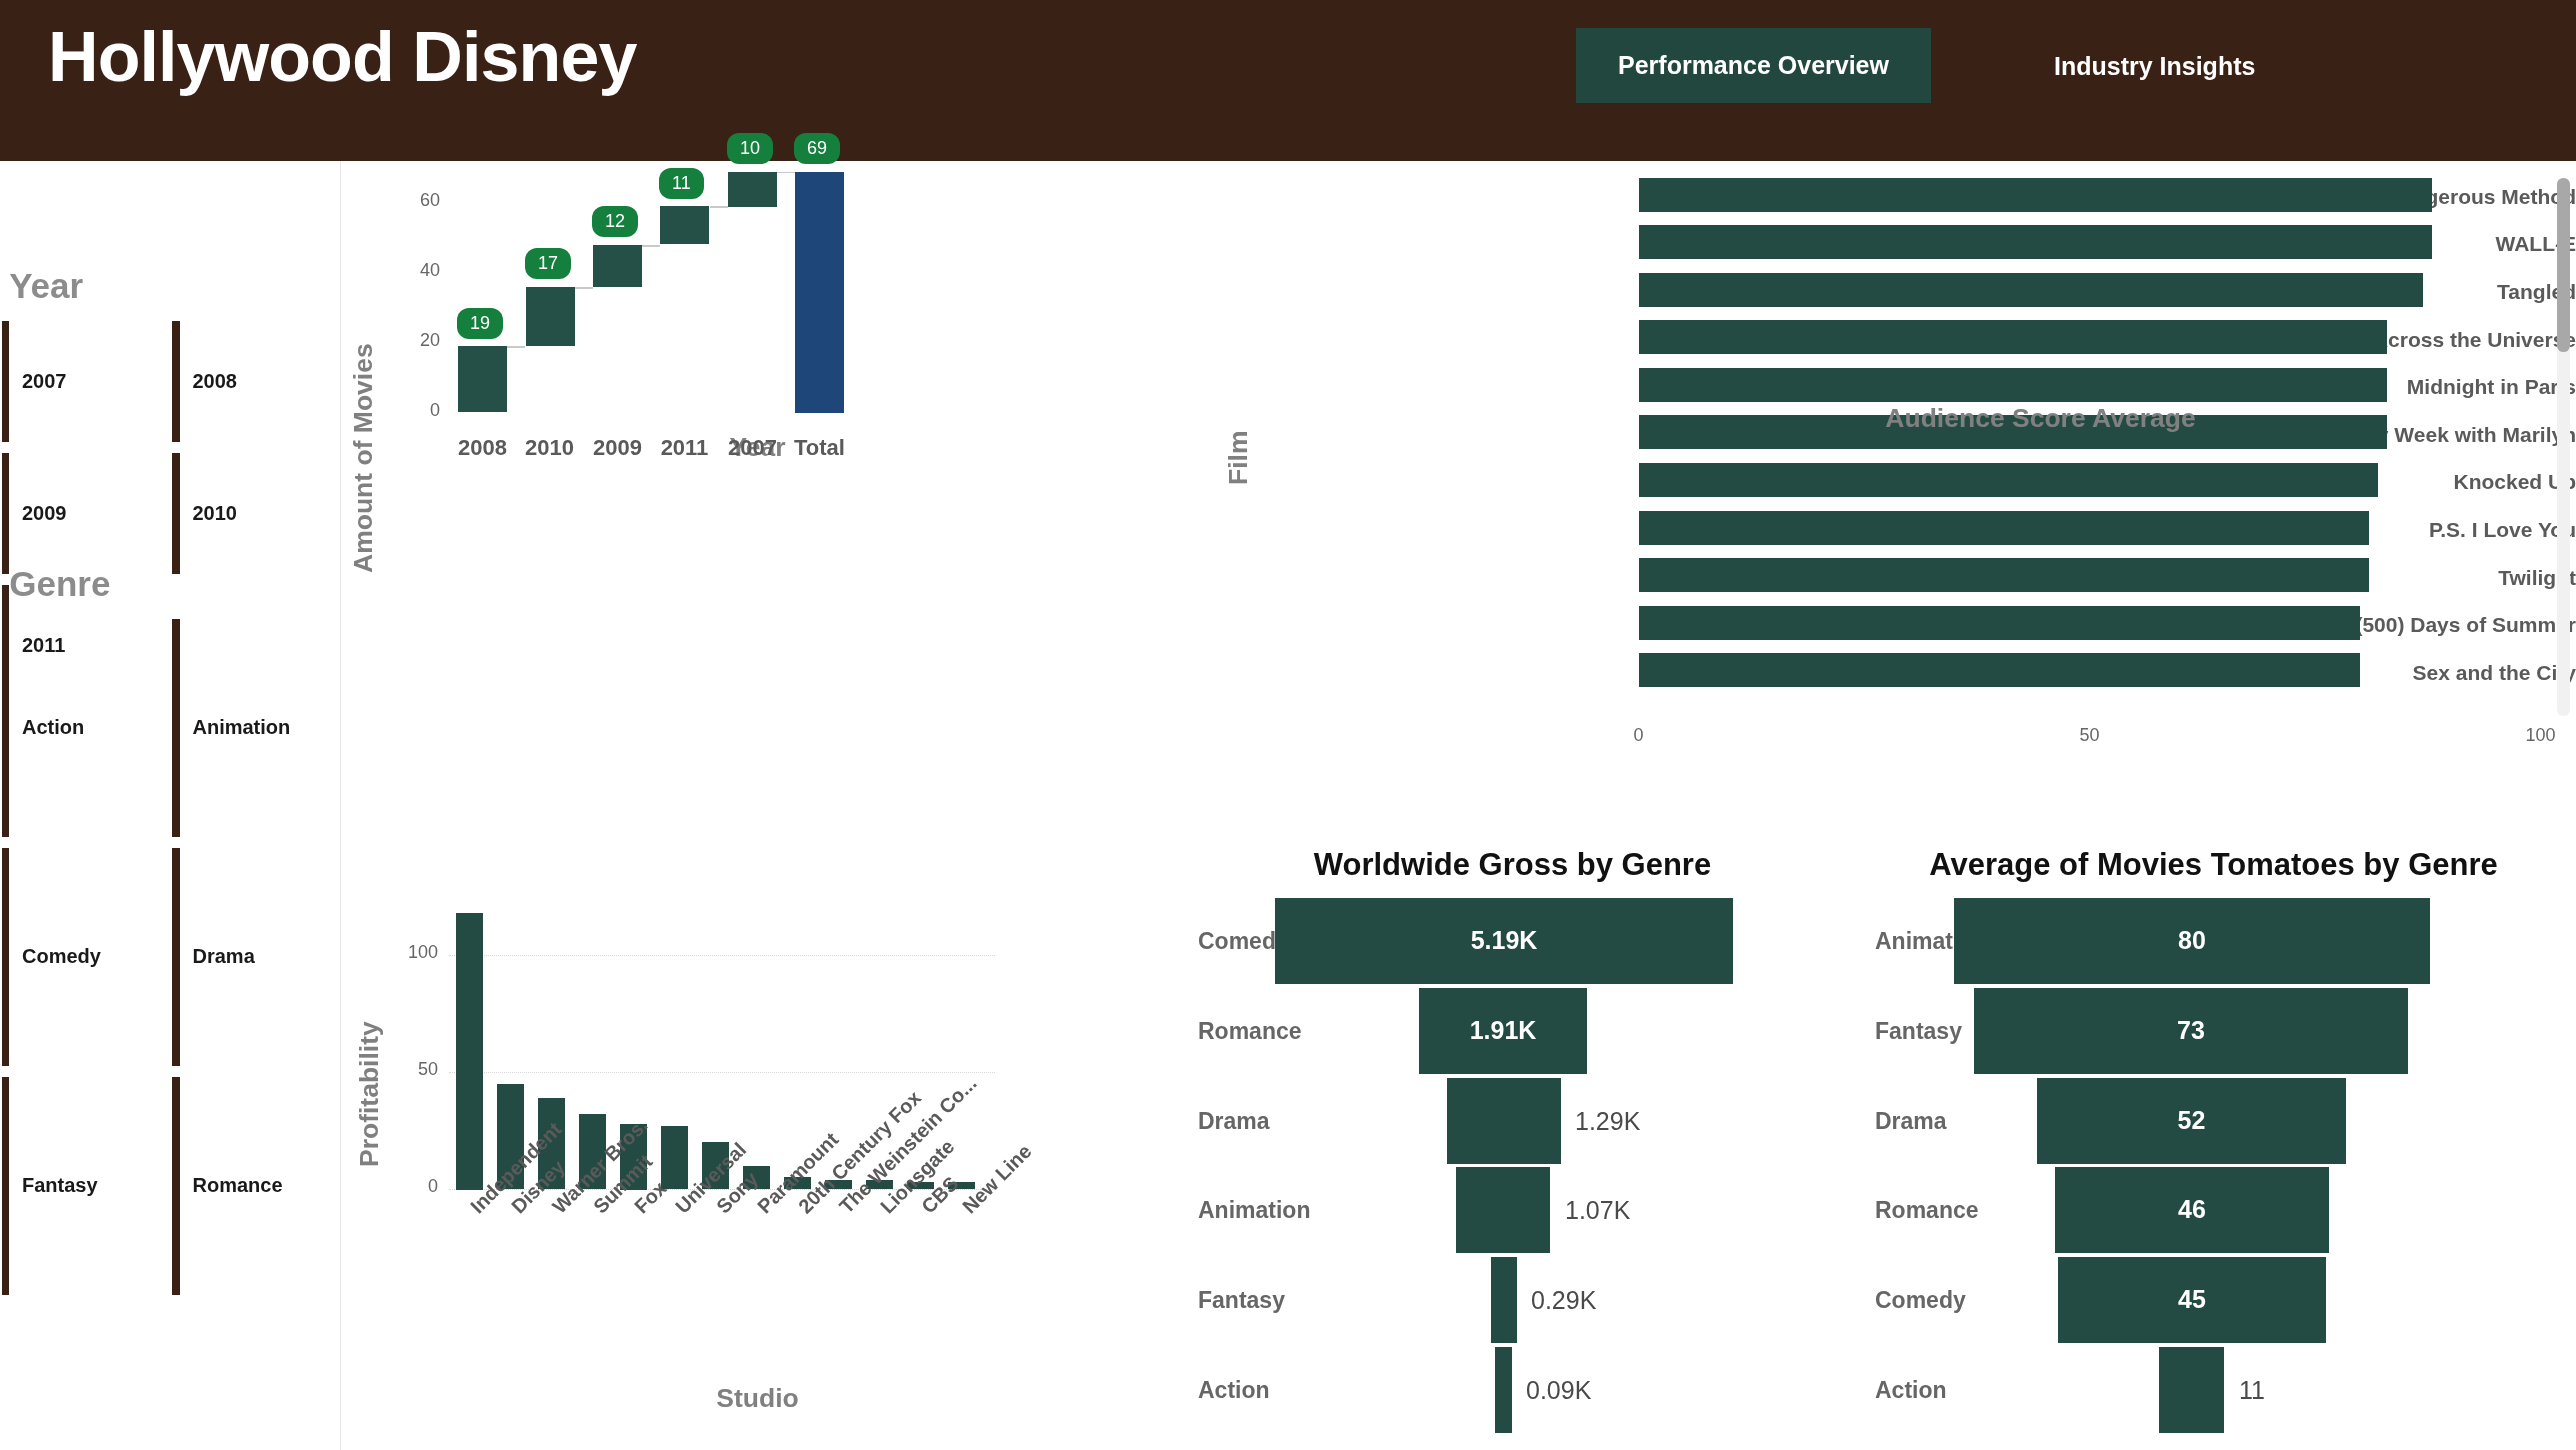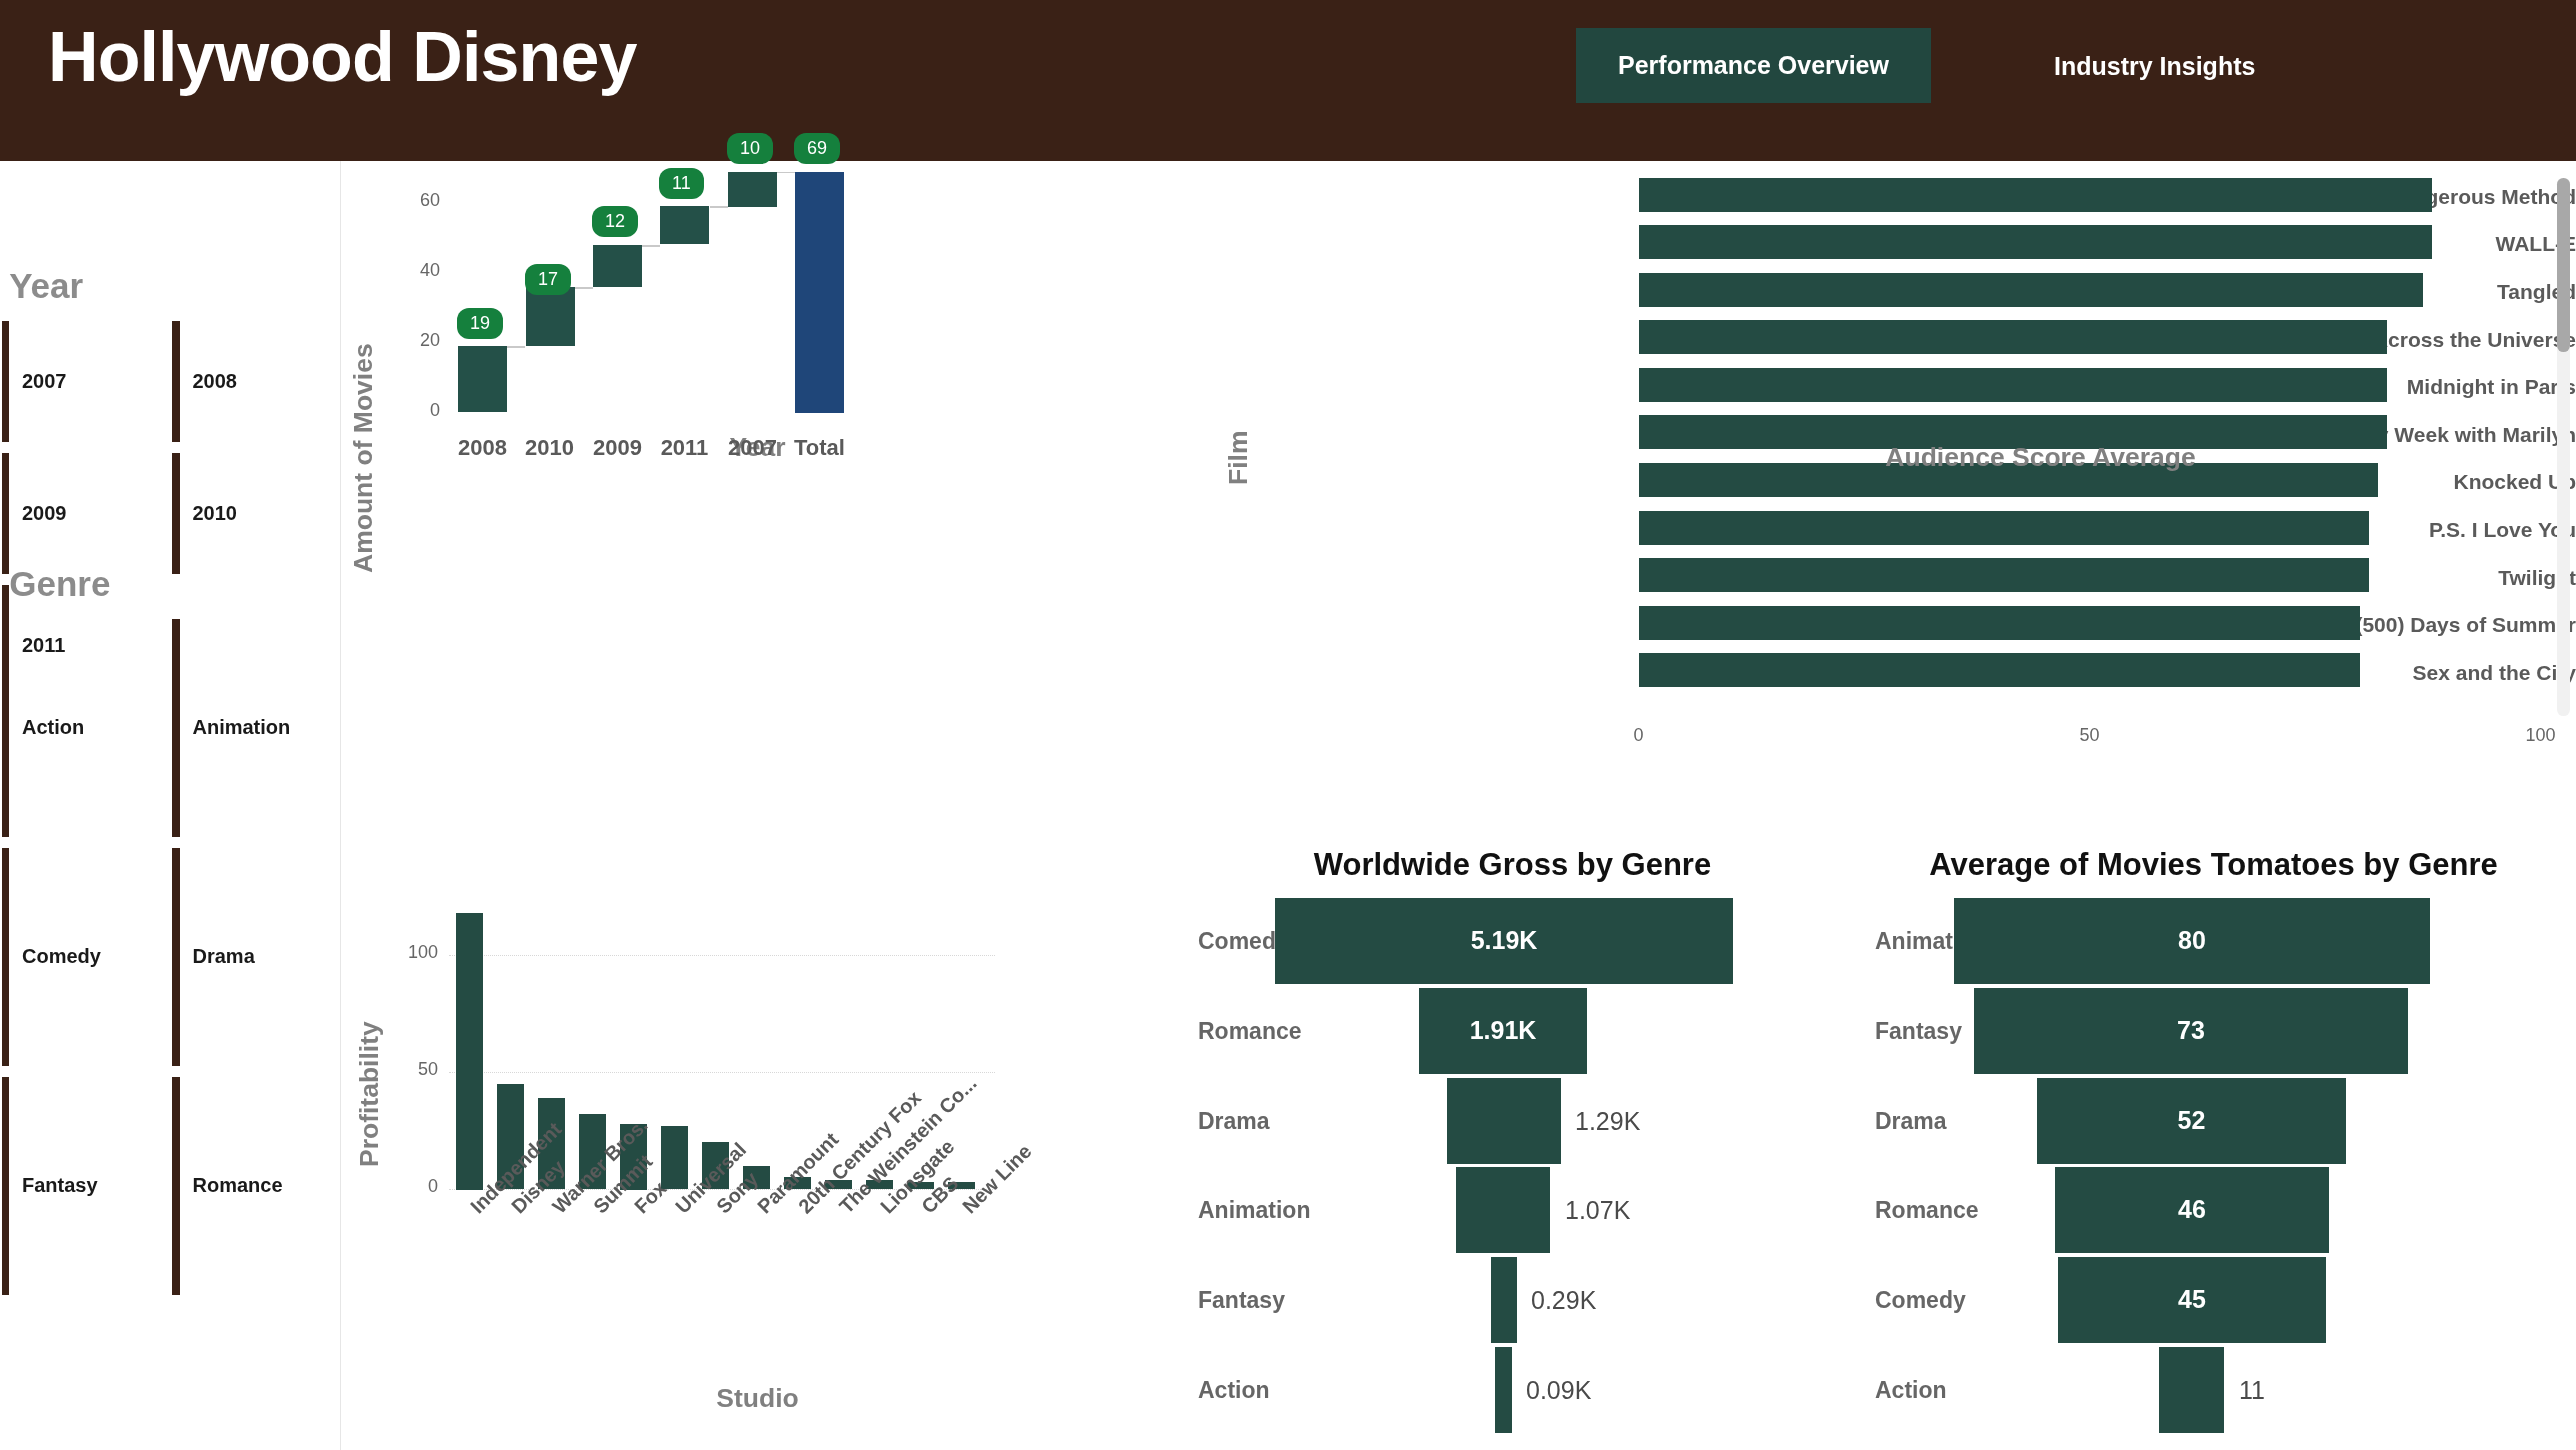--- a/index.html
+++ b/index.html
@@ -195,21 +195,21 @@
         <div class="tick-label" style="left:59px; top:239px; width:40px; text-align:right;">0</div>
         <div class="tick-label" style="left:59px; top:169px; width:40px; text-align:right;">20</div>
         <div class="tick-label" style="left:59px; top:99px; width:40px; text-align:right;">40</div>
         <div class="tick-label" style="left:59px; top:29px; width:40px; text-align:right;">60</div>
       </div>
     <div id="wf-plot">
         <div class="wf-bar" style="left:117px; top:185px; width:49px; height:66px;"></div>
         <div class="badge" style="left:116px; top:147px;">19</div>
         <div class="wf-conn" style="left:166px; top:185px; width:18px;"></div>
         <div class="wf-bar" style="left:185px; top:126px; width:49px; height:59px;"></div>
-        <div class="badge" style="left:184px; top:87px;margin-top:16px;">17</div>
+        <div class="badge" style="left:184px; top:87px;">17</div>
         <div class="wf-conn" style="left:234px; top:126px; width:18px;"></div>
         <div class="wf-bar" style="left:252px; top:84px; width:49px; height:42px;"></div>
         <div class="badge" style="left:251px; top:45px;">12</div>
         <div class="wf-conn" style="left:301px; top:84px; width:18px;"></div>
         <div class="wf-bar" style="left:319px; top:45px; width:49px; height:38px;"></div>
         <div class="badge" style="left:318px; top:7px;">11</div>
         <div class="wf-conn" style="left:369px; top:45px; width:18px;"></div>
         <div class="wf-bar" style="left:387px; top:10.5px; width:49px; height:35px;"></div>
         <div class="badge" style="left:386px; top:-28px;">10</div>
         <div class="wf-bar total" style="left:454px; top:10.5px; width:49px; height:241px;"></div>
@@ -250,21 +250,21 @@
         <div class="film-label" style="top:453px;">(500) Days of Summer</div>
         <div class="film-bar" style="left:449px; top:445px; width:721px; height:34px;"></div>
         <div class="film-label" style="top:501px;">Sex and the City</div>
         <div class="film-bar" style="left:449px; top:492px; width:721px; height:34px;"></div>
       </div>
     <div id="film-xticks">
         <div class="tick-label" style="left:421px; top:564px; width:55px; text-align:center;">0</div>
         <div class="tick-label" style="left:872px; top:564px; width:55px; text-align:center;">50</div>
         <div class="tick-label" style="left:1323px; top:564px; width:55px; text-align:center;">100</div>
       </div>
-    <div class="axis-title-x" style="left:388px; top:242px; width:925px;margin-top:39px;">Audience Score Average</div>
+    <div class="axis-title-x" style="left:388px; top:242px; width:925px;">Audience Score Average</div>
     <div class="scrollbar-track">
       <div class="scrollbar-thumb"></div>
     </div>
   </div>
 
   <div class="panel" id="profit">
     <div class="axis-title-y" style="left:13px; top:68px; height:265px;">Profitability</div>
     <div class="axis-title-x" style="left:0; top:549px; width:100%;">Studio</div>
     <div id="profit-yticks">
         <div class="tick-label" style="left:53px; top:342px; width:44px; text-align:right;">0</div>

